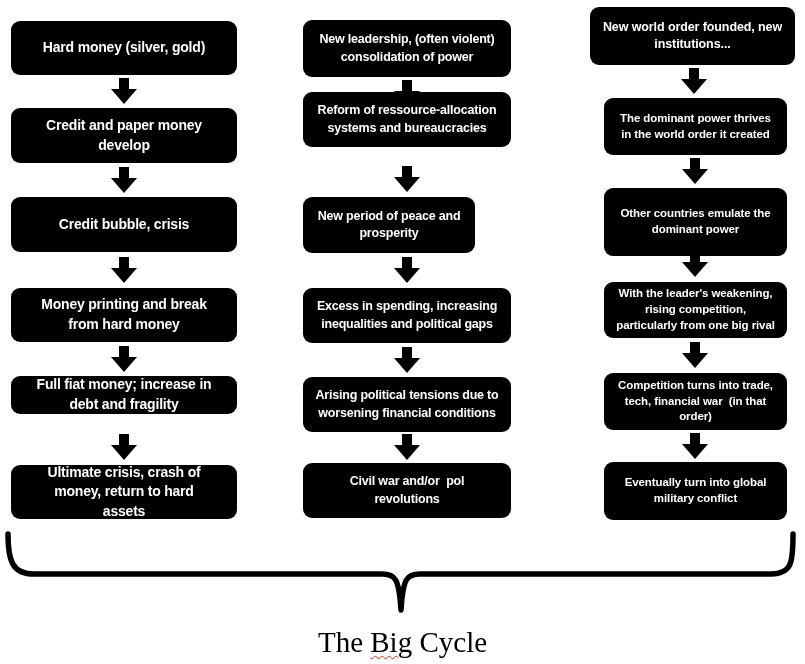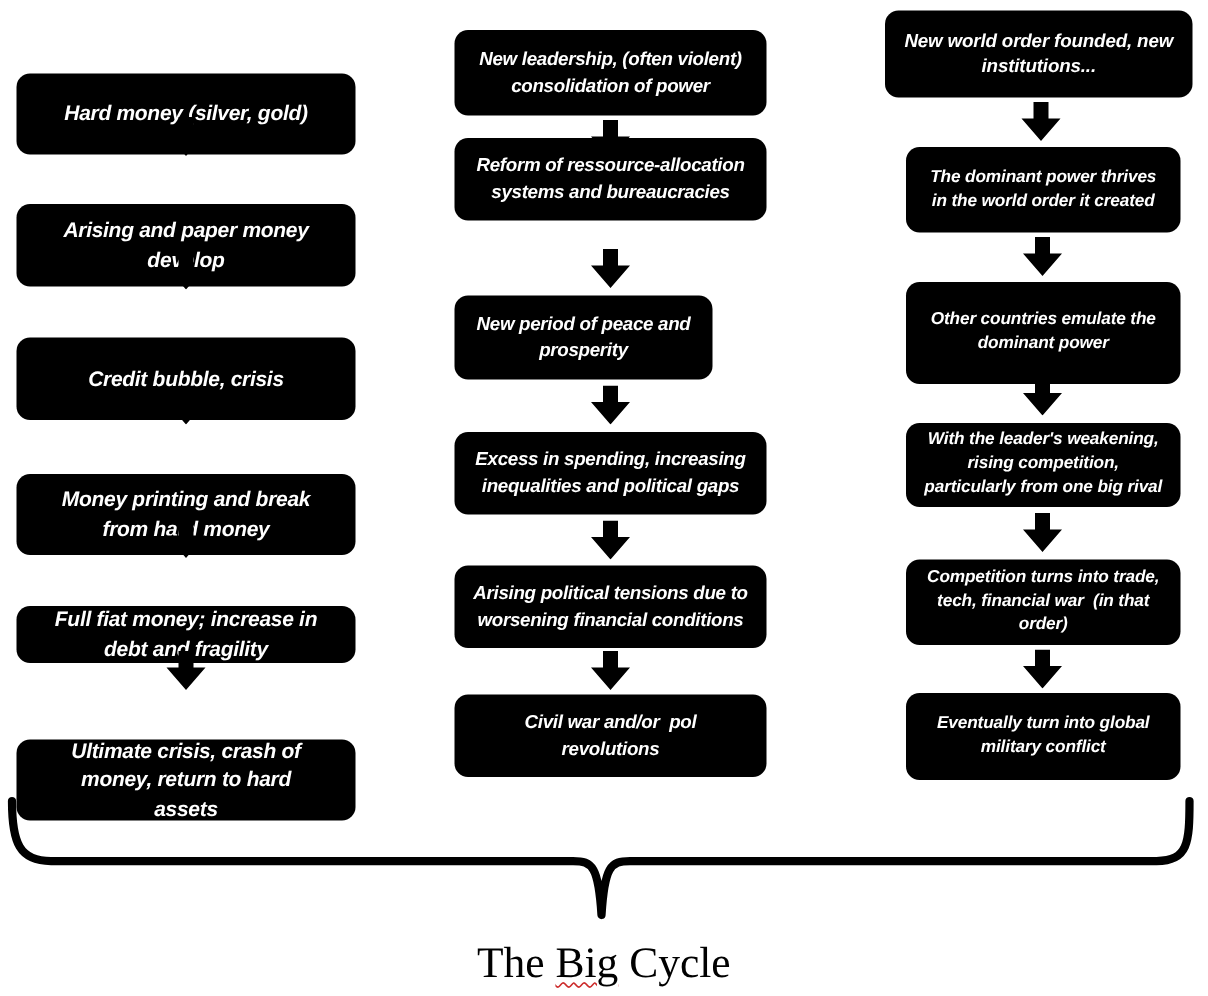--- a/index.html
+++ b/index.html
@@ -23,23 +23,22 @@
     color:var(--box-text);
     border-radius:9px;
     display:flex;
     align-items:center;
     justify-content:center;
     text-align:center;
     font-weight:bold;
     white-space:pre-wrap;
     line-height:1.4;
     overflow:hidden;
-    font-style:italic;
   }
-  .col1 .box{font-size:14px;letter-spacing:-0.2px;padding:0 24px;margin-top:28px;}
+  .col1 .box{font-size:14px;letter-spacing:-0.2px;padding:0 24px;}
   .col2 .box{font-size:12.5px;letter-spacing:-0.2px;padding:0 4px;}
   .col3 .box{font-size:11.5px;letter-spacing:-0.1px;padding:0 6px;line-height:1.38;}
   .col3 .box.first{font-size:12.5px;padding:0 10px;}
   .arrow{
     position:absolute;
     width:28px;height:26px;
     display:block;
   }
   .brace-svg{
     position:absolute;
@@ -80,21 +79,21 @@
     <defs>
       <polygon id="down-arrow-shape" points="9,0 19,0 19,11 27,11 14,26 1,11 9,11"></polygon>
     </defs>
   </svg>
 
   <div class="col1">
     <div class="box" style="left:11px;top:21px;width:226px;height:54px">Hard money (silver, gold)</div>
     <svg class="arrow" style="left:110px;top:78px" viewBox="0 0 28 26">
         <use href="#down-arrow-shape"></use>
       </svg>
-    <div class="box" style="left:11px;top:108px;width:226px;height:55px">Arising and paper money
+    <div class="box" style="left:11px;top:108px;width:226px;height:55px">Credit and paper money
 develop</div>
     <svg class="arrow" style="left:110px;top:167px" viewBox="0 0 28 26">
         <use href="#down-arrow-shape"></use>
       </svg>
     <div class="box" style="left:11px;top:197px;width:226px;height:55px">Credit bubble, crisis</div>
     <svg class="arrow" style="left:110px;top:257px" viewBox="0 0 28 26">
         <use href="#down-arrow-shape"></use>
       </svg>
     <div class="box" style="left:11px;top:288px;width:226px;height:54px">Money printing and break
 from hard money</div>

